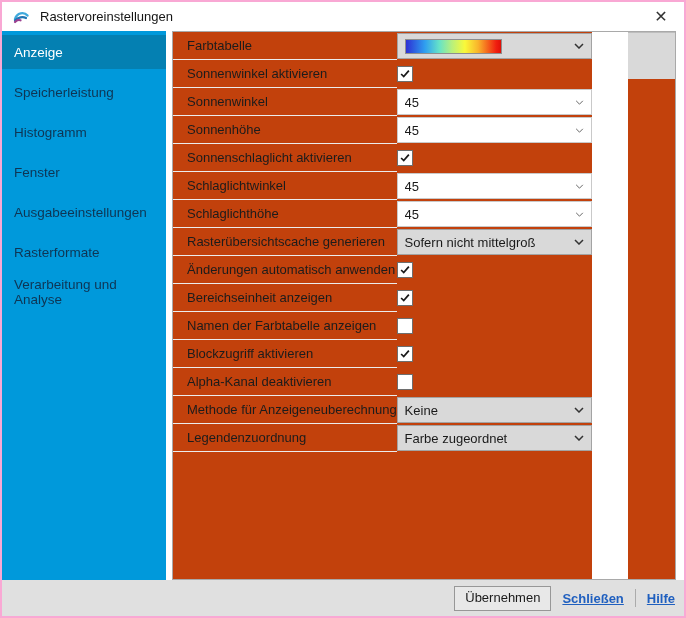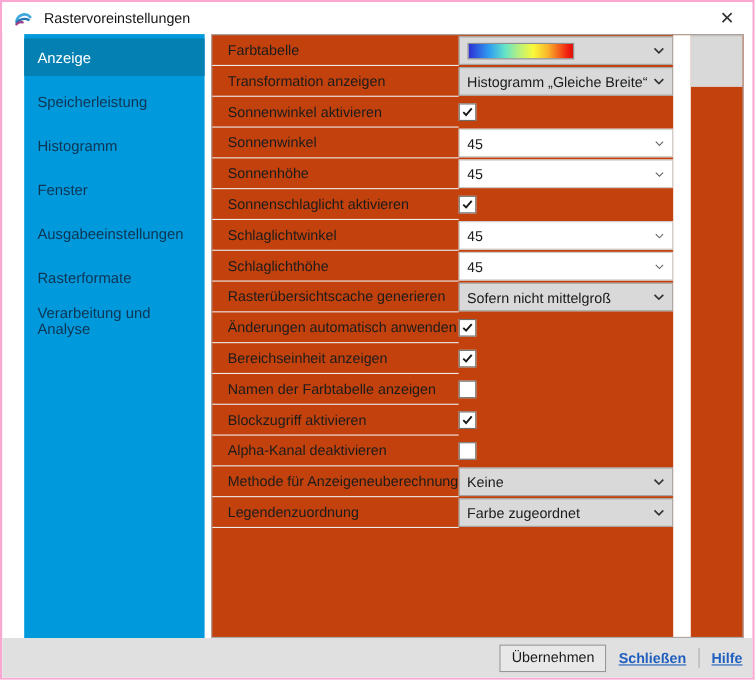--- a/index.html
+++ b/index.html
@@ -15,21 +15,21 @@
   }
 
   
   .titlebar { height: 29px; flex: 0 0 29px; display: flex; align-items: center; background:#fff; }
   .app-icon { width: 18px; height: 16px; margin-left: 10px; flex: 0 0 auto; }
   .title { margin-left: 10px; font-size: 13px; color:#151515; }
   .close-btn { margin-left: auto; width: 46px; height: 100%; display:flex; align-items:center; justify-content:center;
                font-size: 16px; color:#333; cursor: default; }
 
   
-  .bodyrow { flex: 1 1 auto; display: flex; min-height: 0; padding-left: 20px; }
+  .bodyrow { flex: 1 1 auto; display: flex; min-height: 0; }
   .sidebar { width: 164px; flex: 0 0 164px; background: #0099db; }
   .sidebar { padding-top: 1px; }
   .sideitem { height: 40px; display: flex; align-items: center; padding-left: 12px;
               color: #0e3554; font-size: 13.5px; cursor: default; }
   .sideitem.selected { height: 34px; margin: 3px 0; background: #0480b2; color: #ffffff; }
 
   .panel { flex: 1 1 auto; margin: 0 8px 0 6px; border: 1px solid #a9a9a9; background:#c2410c;
            display: flex; min-height: 0; }
   .rows { flex: 0 0 auto; }
   .row { height: 28px; display: flex; align-items: stretch; }
@@ -111,33 +111,20 @@
                 <span class="val"></span>
                 <span class="chev">
                   <svg width="10" height="6" viewBox="0 0 10 6">
                     <polyline points="1,1 5,5 9,1" fill="none" stroke="#333" stroke-width="1.5"></polyline>
                   </svg>
                 </span>
               </div>
             </div>
           </div>
           <div class="row">
-            <div class="row-label">Transformation anzeigen</div>
-            <div class="row-ctrl">
-              <div class="dd gray">
-                <span class="val">Histogramm „Gleiche Breite“</span>
-                <span class="chev">
-                  <svg width="10" height="6" viewBox="0 0 10 6">
-                    <polyline points="1,1 5,5 9,1" fill="none" stroke="#333" stroke-width="1.5"></polyline>
-                  </svg>
-                </span>
-              </div>
-            </div>
-          </div>
-          <div class="row">
             <div class="row-label">Sonnenwinkel aktivieren</div>
             <div class="row-ctrl">
               <div class="checkbox">
                 <svg width="12" height="12" viewBox="0 0 14 14">
                   <path d="M2.5 7 L5.5 10 L11.5 3" fill="none" stroke="#191919" stroke-width="2"></path>
                 </svg>
               </div>
             </div>
           </div>
           <div class="row">

